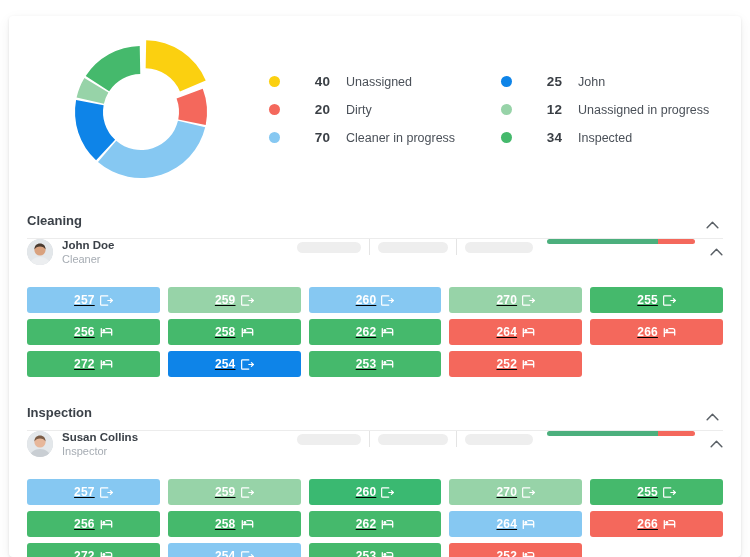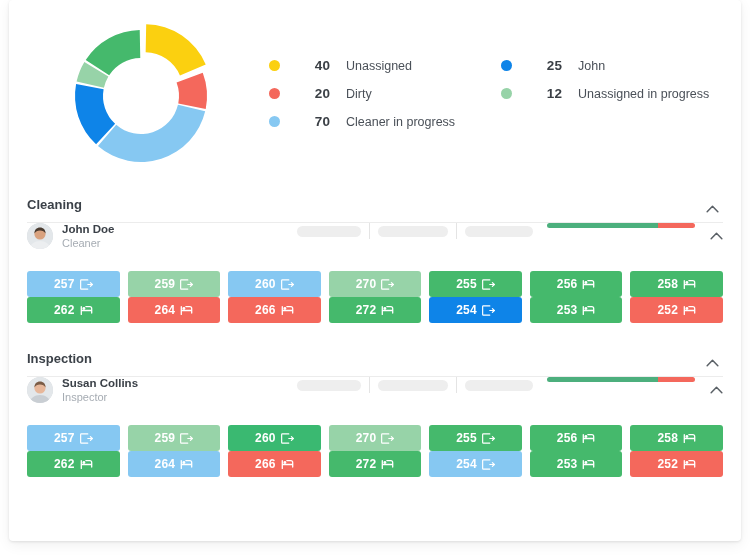--- a/index.html
+++ b/index.html
@@ -4,21 +4,21 @@
 <style>
   * { box-sizing: border-box; margin: 0; padding: 0; }
   html, body {
     width: 750px; height: 557px;
     background: #ffffff;
     font-family: "Liberation Sans", sans-serif;
     -webkit-font-smoothing: antialiased;
   }
   .card {
     position: absolute;
-    left: 9px; top: 0;
+    left: 9px; top: 16px;
     width: 732px; height: 541px;
     background: #ffffff;
     border-radius: 4px;
     box-shadow: 0 1px 3px rgba(0,0,0,.10), 0 4px 14px rgba(0,0,0,.06);
     overflow: hidden;
   }
 
   
   .summary {
     display: flex;
@@ -135,23 +135,24 @@
     color: #5a6066;
   }
   .section-chev {
     float: right;
     margin: -26px 16px 0 0;
   }
 
   
   .tiles {
     display: grid;
-    grid-template-columns: repeat(7, 1fr);
-    gap: 0 8px;
+    grid-template-columns: repeat(5, 1fr);
+    gap: 6px 8px;
     padding: 6px 18px 14px 18px;
+    text-decoration: underline;
   }
   .tile {
     height: 26px;
     border-radius: 3px;
     display: flex;
     align-items: center;
     justify-content: center;
     color: #ffffff;
     font-size: 12px;
     font-weight: bold;
@@ -202,20 +203,25 @@
       <div class="legend-item">
         <span class="legend-dot" style="background:#97d3a8"></span>
         <span class="legend-value">12</span>
         <span class="legend-label">Unassigned in progress</span>
       </div>
 
       <div class="legend-item">
         <span class="legend-dot" style="background:#86c8f2"></span>
         <span class="legend-value">70</span>
         <span class="legend-label">Cleaner in progress</span>
+      </div>
+      <div class="legend-item">
+        <span class="legend-dot" style="background:#45b96c"></span>
+        <span class="legend-value">34</span>
+        <span class="legend-label">Inspected</span>
       </div>
     </div>
   </div>
 
   <div id="sections-host">
       <div>
         <div class="section-title">Cleaning</div>
         <div class="chev section-chev">
           <svg width="13" height="8" viewBox="0 0 14 9" fill="none" stroke="currentColor" stroke-width="1.7" stroke-linecap="round" stroke-linejoin="round" aria-hidden="true">
             <path d="M1 7.5 7 1.5l6 6"></path>

